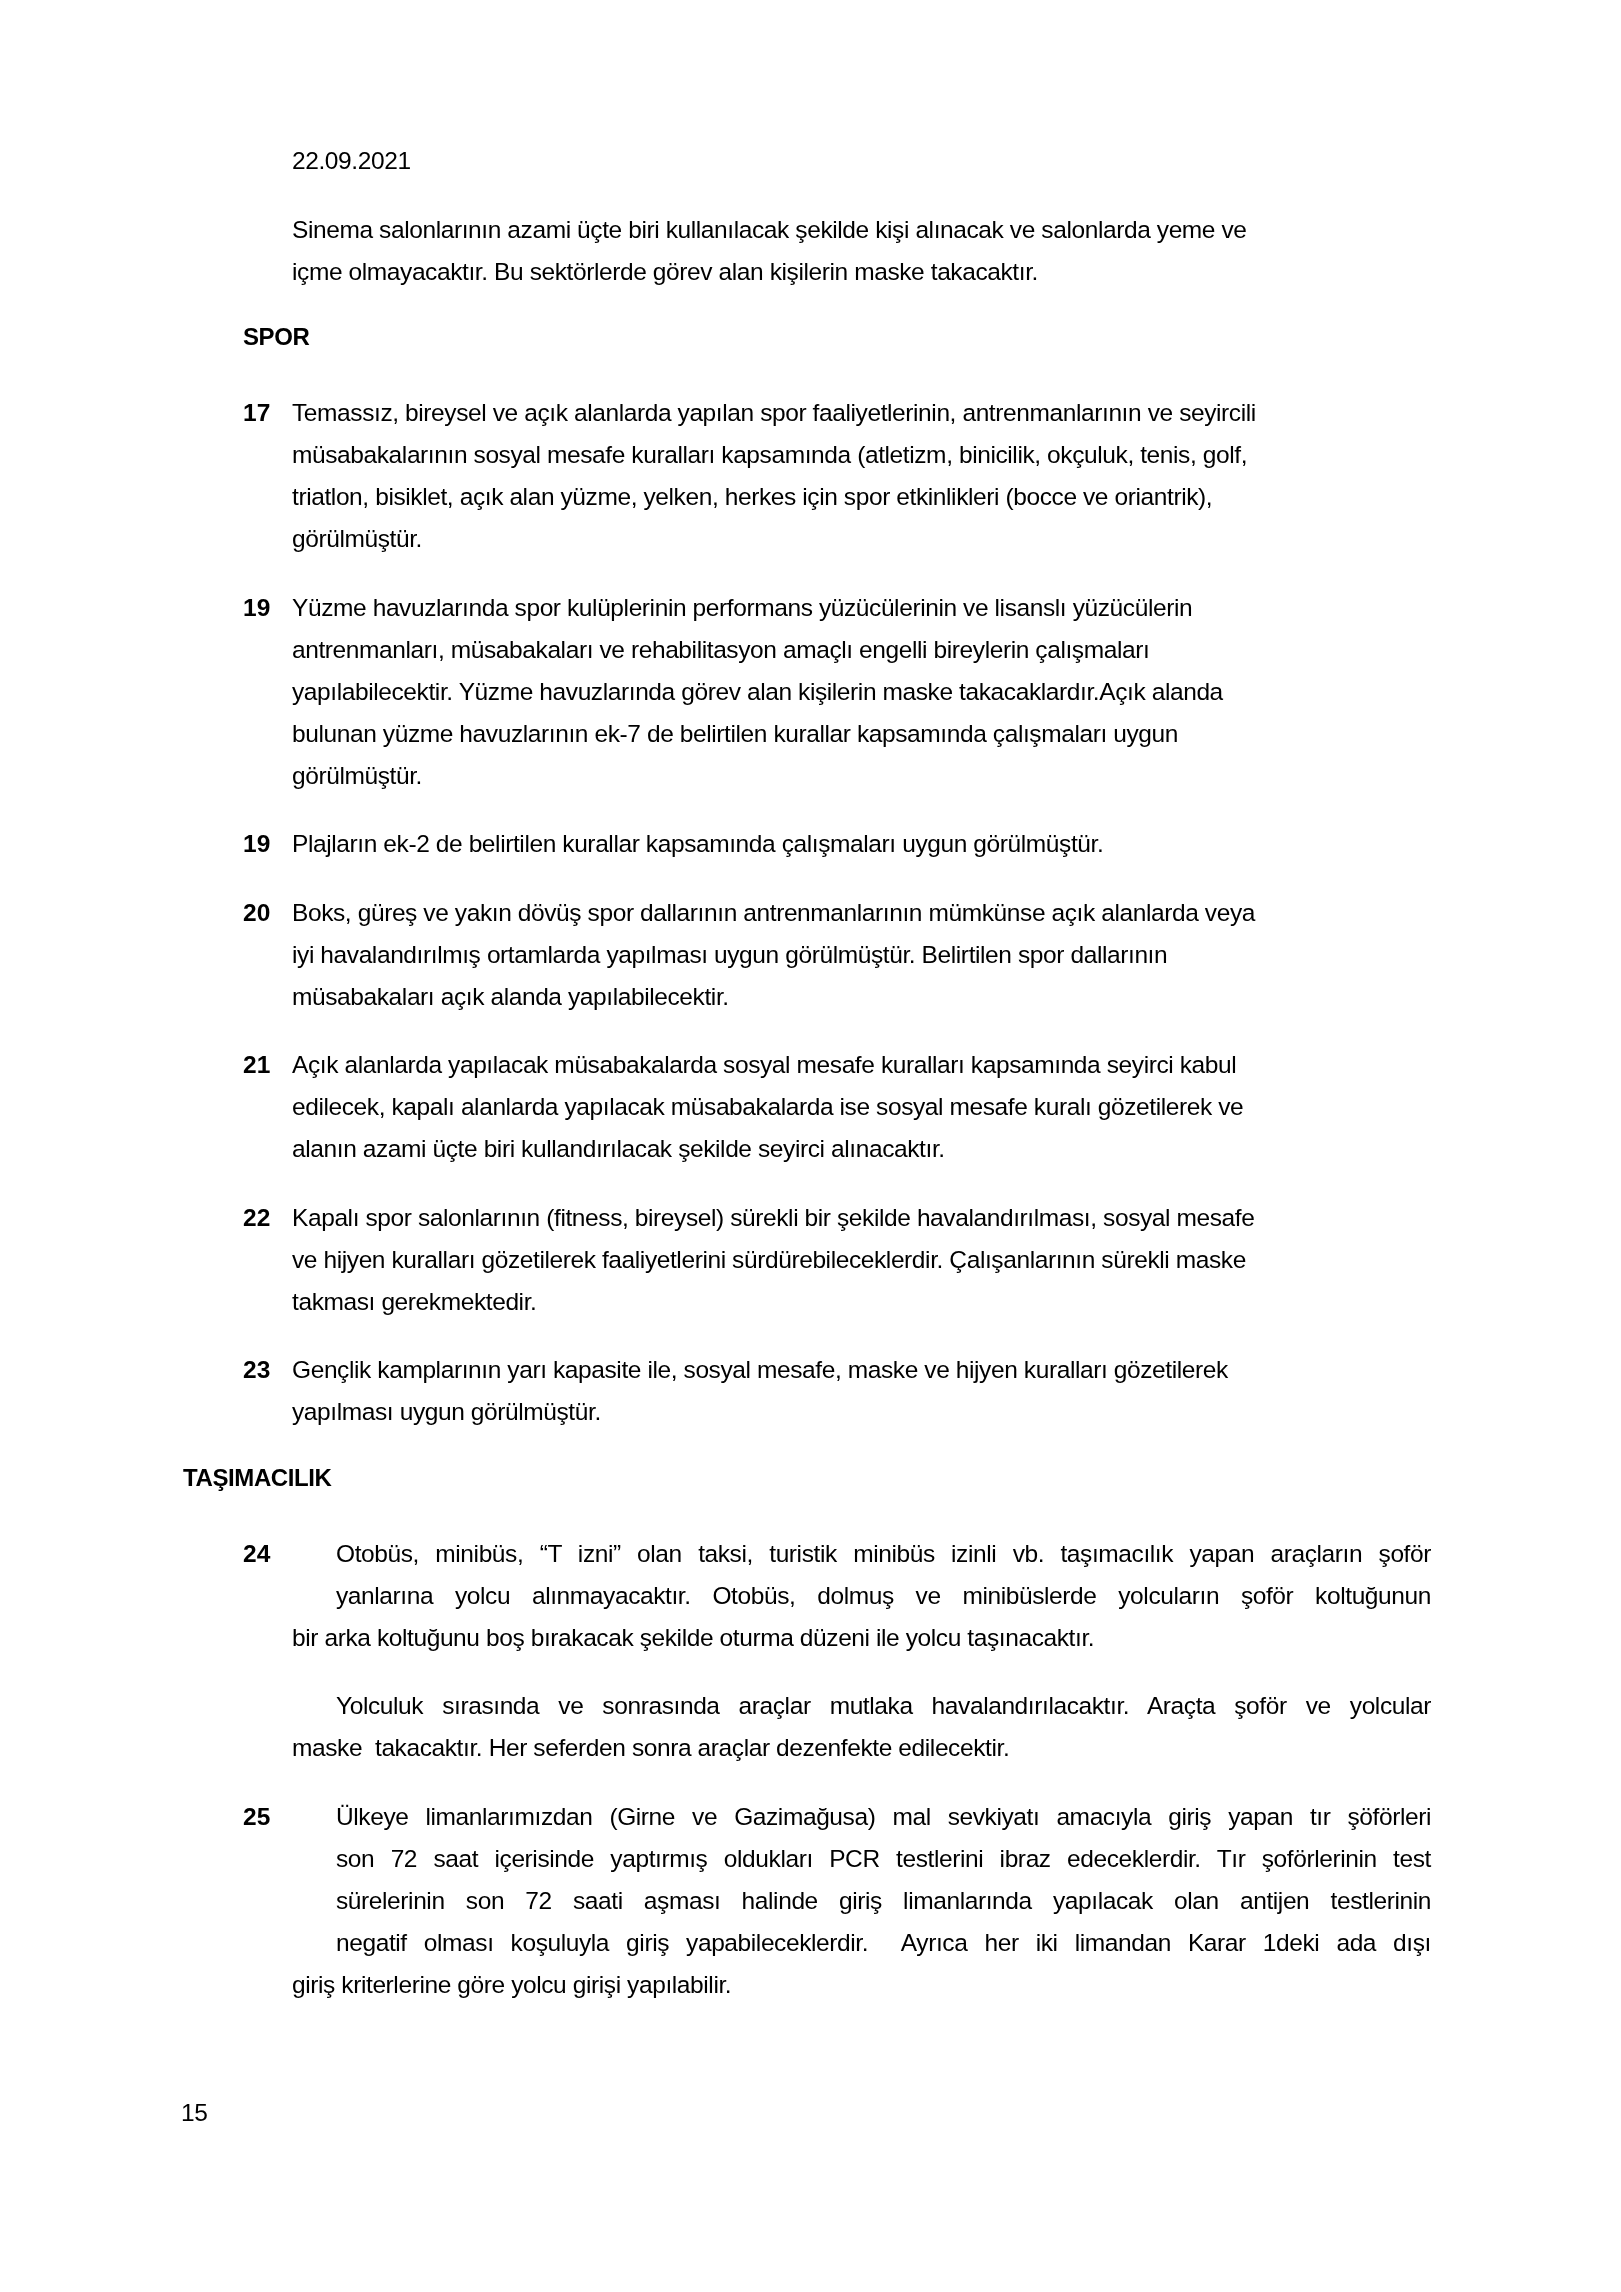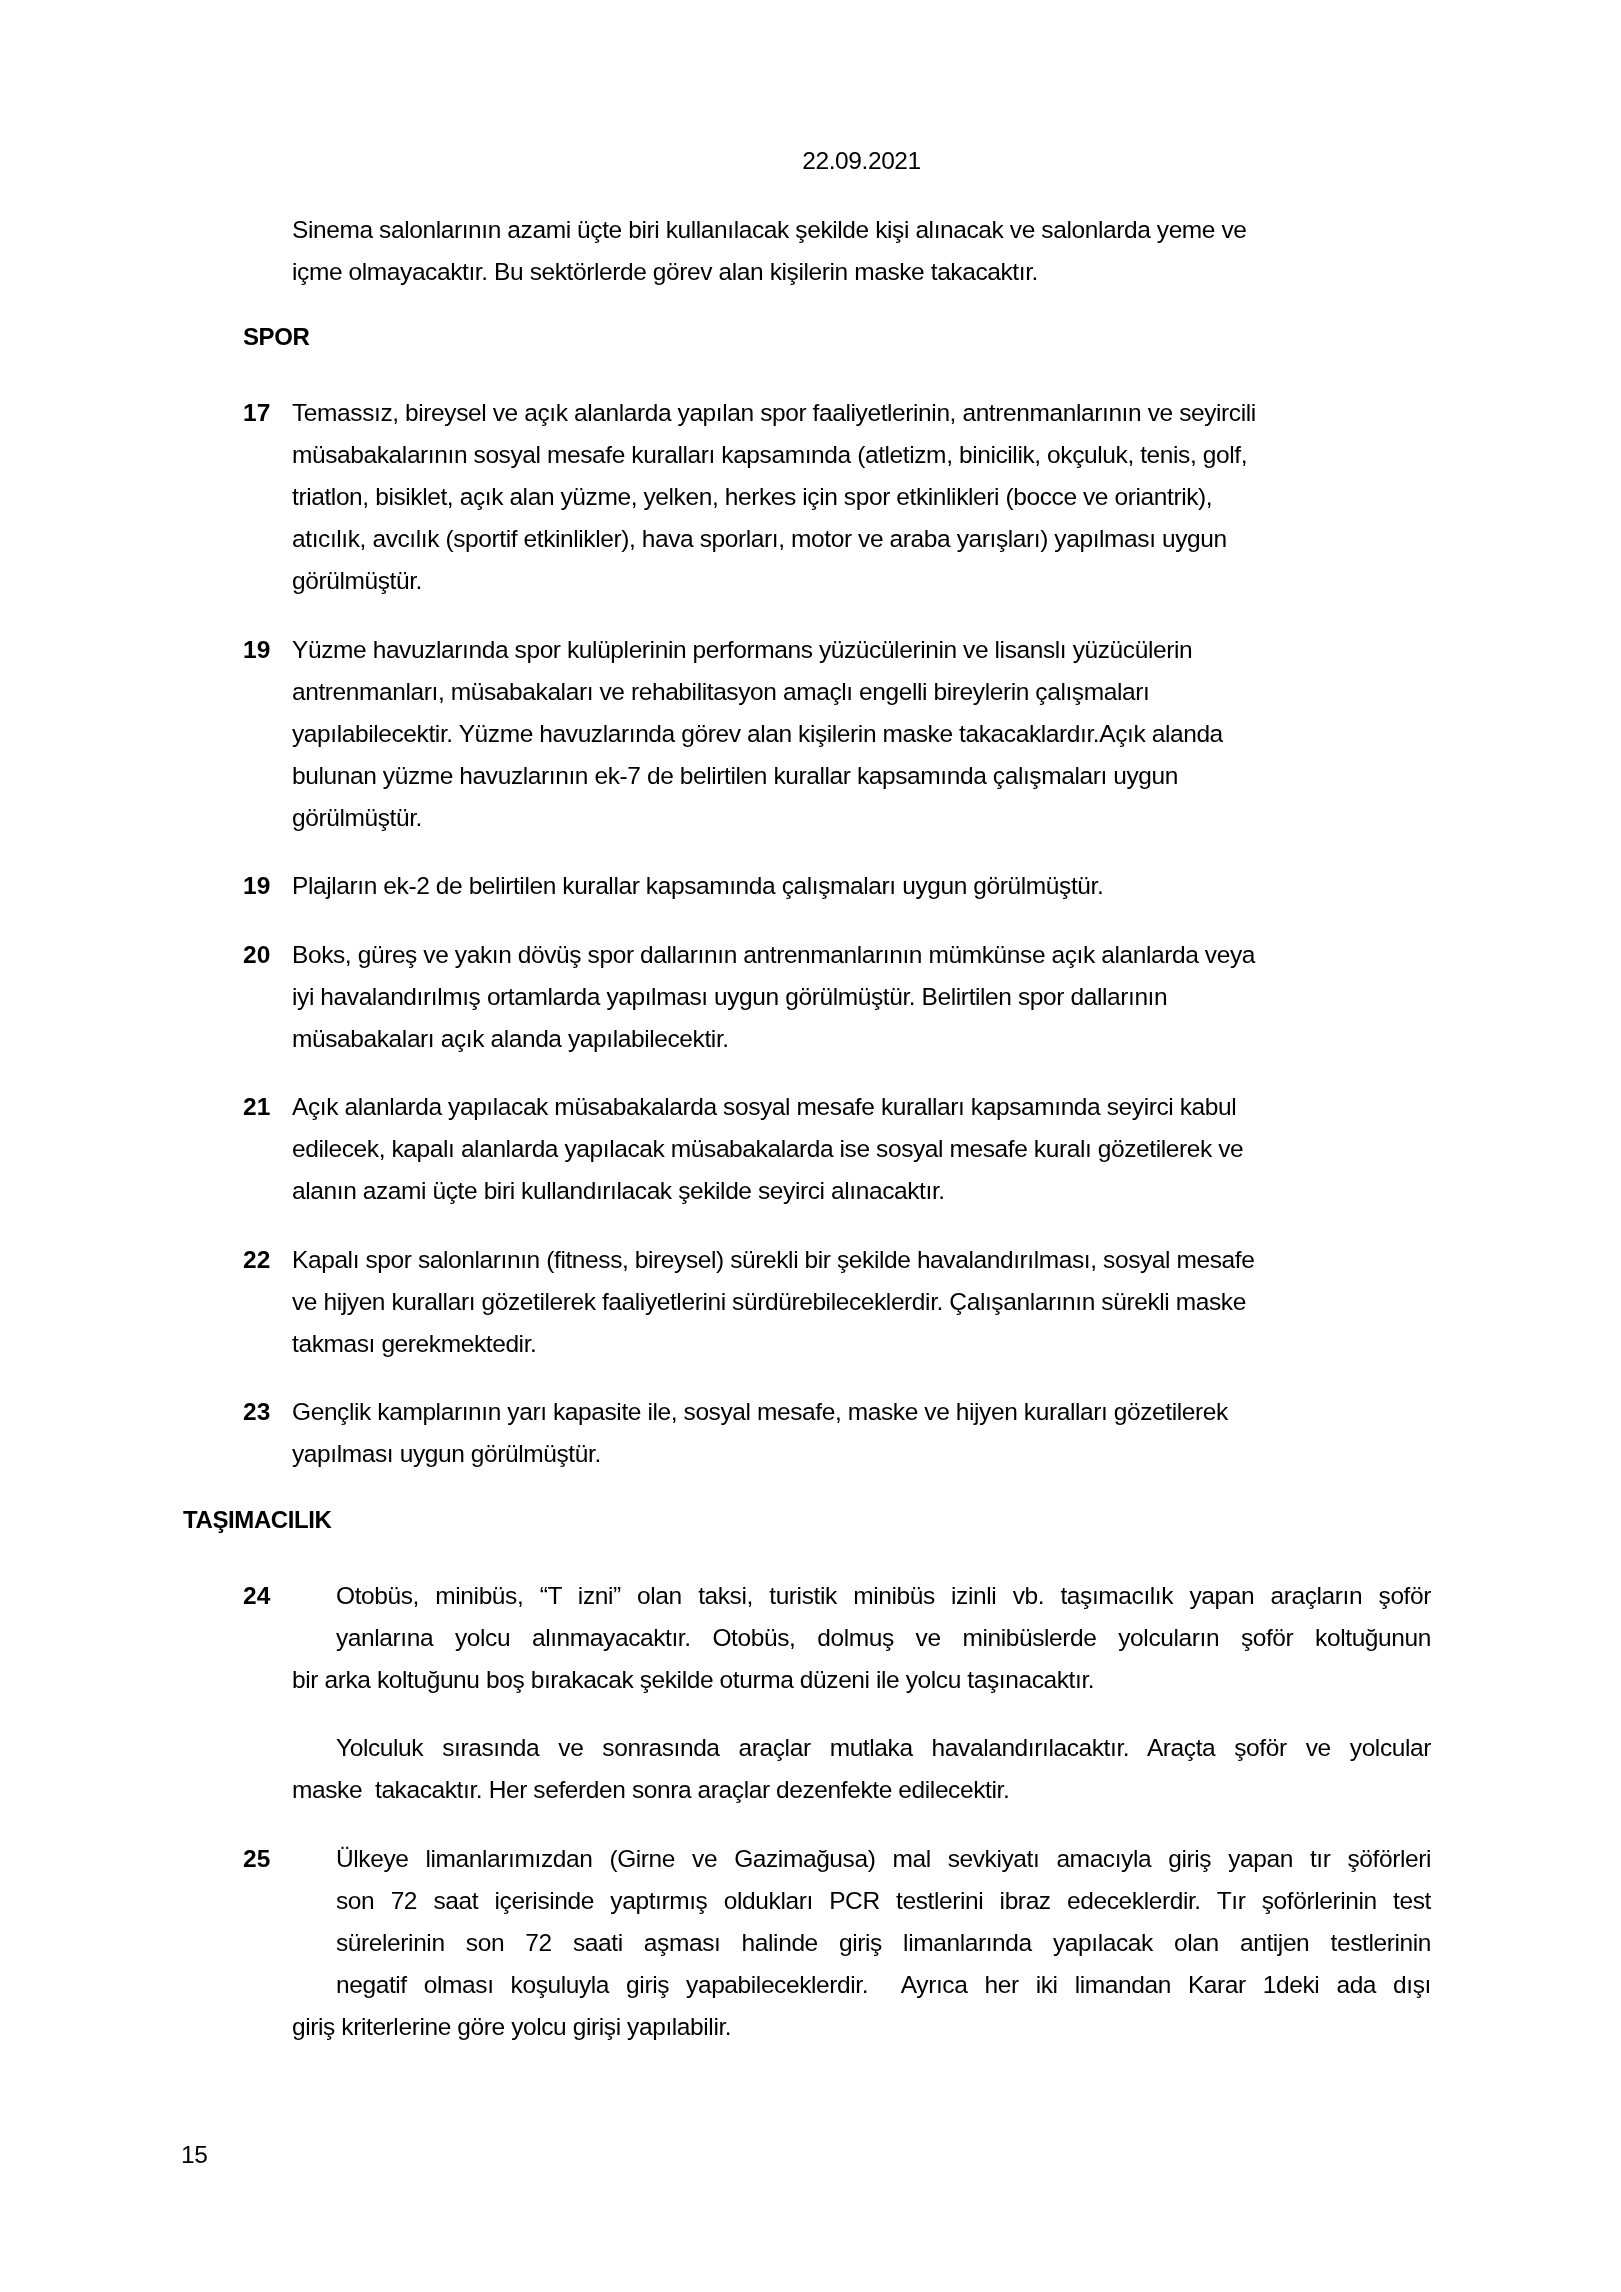--- a/index.html
+++ b/index.html
@@ -12,21 +12,21 @@
     font-family: "Liberation Sans", sans-serif;
     font-size: 24.5px;
     line-height: 42px;
     letter-spacing: -0.4px;
     overflow: hidden;
   }
   .date-line {
     margin-left: 292px;
     margin-right: 190px;
     padding-top: 140px;
-    text-align: center;
+    text-align: left;
   }
   .heading {
     font-weight: bold;
     font-size: 24px;
     padding-top: 23.5px;
   }
   .heading-inner { margin-left: 243px; }
   .heading-outer { margin-left: 183px; }
   .para {
     position: relative;
@@ -64,21 +64,20 @@
       <div class="para">
         <div class="line">Sinema salonlarının azami üçte biri kullanılacak şekilde kişi alınacak ve salonlarda yeme ve</div>
         <div class="line">içme olmayacaktır. Bu sektörlerde görev alan kişilerin maske takacaktır.</div>
       </div>
       <div class="heading heading-inner">SPOR</div>
       <div class="para after-heading">
         <span class="num">17</span>
         <div class="line">Temassız, bireysel ve açık alanlarda yapılan spor faaliyetlerinin, antrenmanlarının ve seyircili</div>
         <div class="line">müsabakalarının sosyal mesafe kuralları kapsamında (atletizm, binicilik, okçuluk, tenis, golf,</div>
         <div class="line">triatlon, bisiklet, açık alan yüzme, yelken, herkes için spor etkinlikleri (bocce ve oriantrik),</div>
-        <div class="line">atıcılık, avcılık (sportif etkinlikler), hava sporları, motor ve araba yarışları) yapılması uygun</div>
         <div class="line">görülmüştür.</div>
       </div>
       <div class="para">
         <span class="num">19</span>
         <div class="line">Yüzme havuzlarında spor kulüplerinin performans yüzücülerinin ve lisanslı yüzücülerin</div>
         <div class="line">antrenmanları, müsabakaları ve rehabilitasyon amaçlı engelli bireylerin çalışmaları</div>
         <div class="line">yapılabilecektir. Yüzme havuzlarında görev alan kişilerin maske takacaklardır.Açık alanda</div>
         <div class="line">bulunan yüzme havuzlarının ek-7 de belirtilen kurallar kapsamında çalışmaları uygun</div>
         <div class="line">görülmüştür.</div>
       </div>

